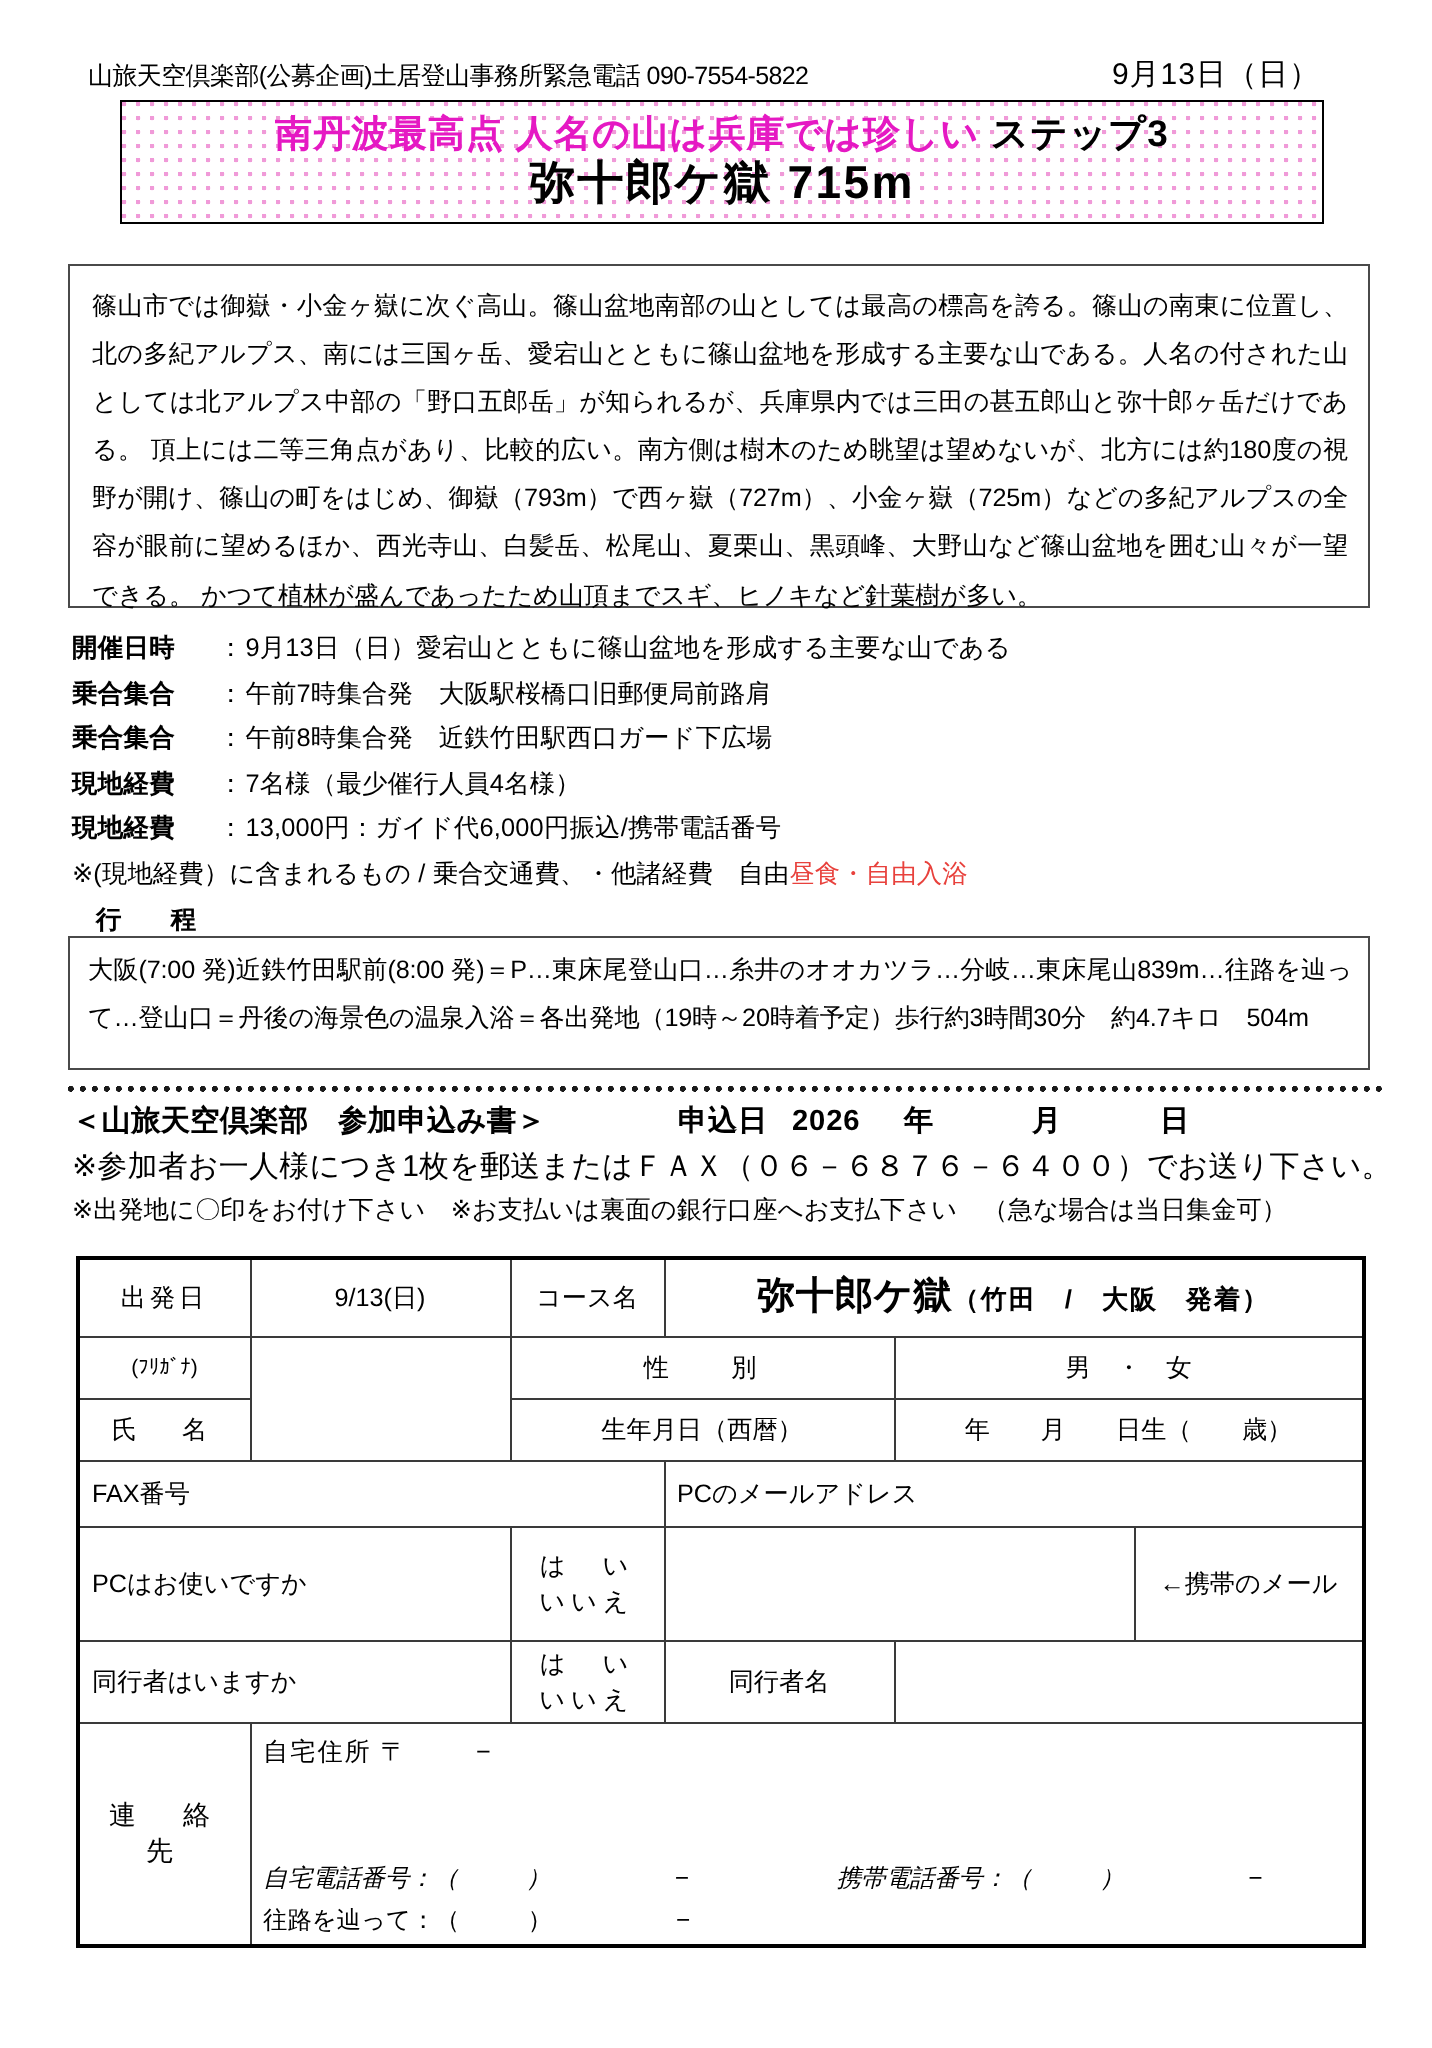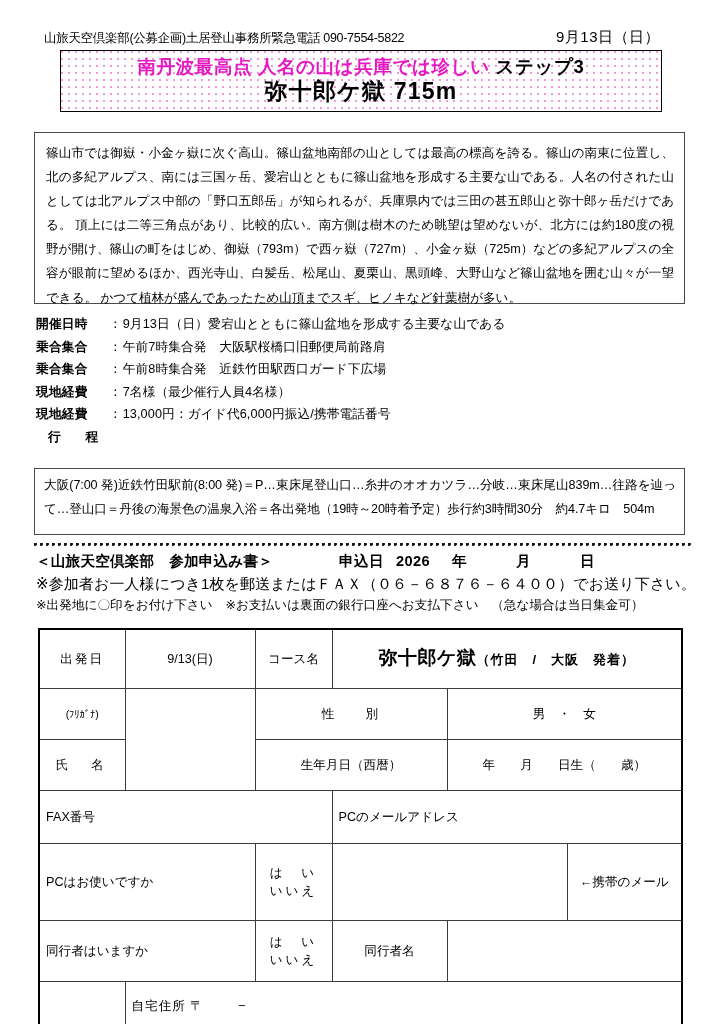--- a/index.html
+++ b/index.html
@@ -212,21 +212,21 @@
     position: absolute;
     top: 628px;
     left: 38px;
     width: 643px;
     border-collapse: collapse;
     table-layout: fixed;
     font-size: 12.6px;
   }
   .form-table td {
     border: 1px solid #3a3a3a;
-    padding: 12px 6px;
+    padding: 2px 6px;
     vertical-align: middle;
     line-height: 18px;
   }
   .form-table .outer-top { border-top: 2.2px solid #000; }
   .form-table .outer-left { border-left: 2.2px solid #000; }
   .form-table .outer-right { border-right: 2.2px solid #000; }
   .form-table .outer-bottom { border-bottom: 2.2px solid #000; }
   .c-center { text-align: center; }
   .c-left { text-align: left; }
   .h-34 { height: 34px; }
@@ -322,20 +322,23 @@
     <div class="detail-row">
       <span class="detail-label">現地経費</span>
       <span class="detail-sep">：</span>
       <span class="detail-value">7名様（最少催行人員4名様）</span>
     </div>
     <div class="detail-row">
       <span class="detail-label">現地経費</span>
       <span class="detail-sep">：</span>
       <span class="detail-value">13,000円：ガイド代6,000円振込/携帯電話番号</span>
     </div>
+    <div class="note-row">
+      <span>※(現地経費）に含まれるもの / 乗合交通費、・他諸経費　自由</span><span class="note-red">昼食・自由入浴</span>
+    </div>
     <div class="course-label">行　程</div>
   </div>
 
   <div class="itin-box">
     <p>大阪(7:00 発)近鉄竹田駅前(8:00 発)＝P…東床尾登山口…糸井のオオカツラ…分岐…東床尾山839m…往路を辿って…登山口＝丹後の海景色の温泉入浴＝各出発地（19時～20時着予定）歩行約3時間30分　約4.7キロ　504m</p>
   </div>
 
   <div class="dot-divider"></div>
 
   <div class="app-head">

